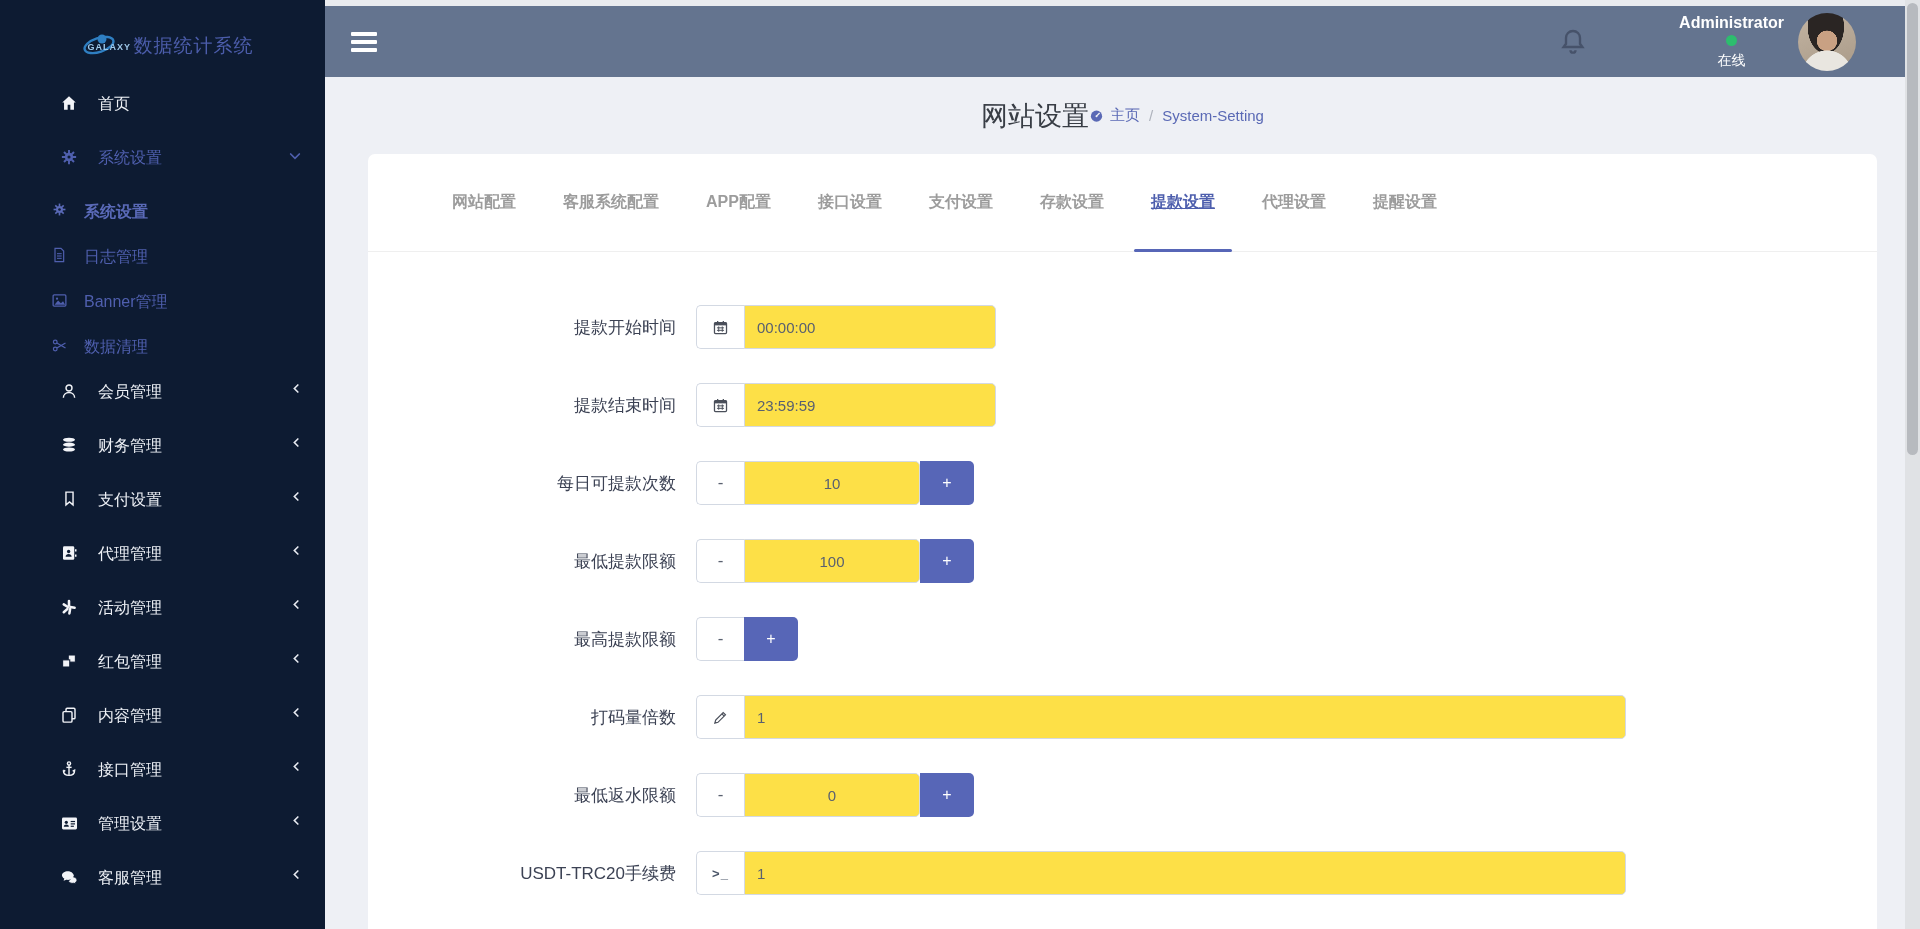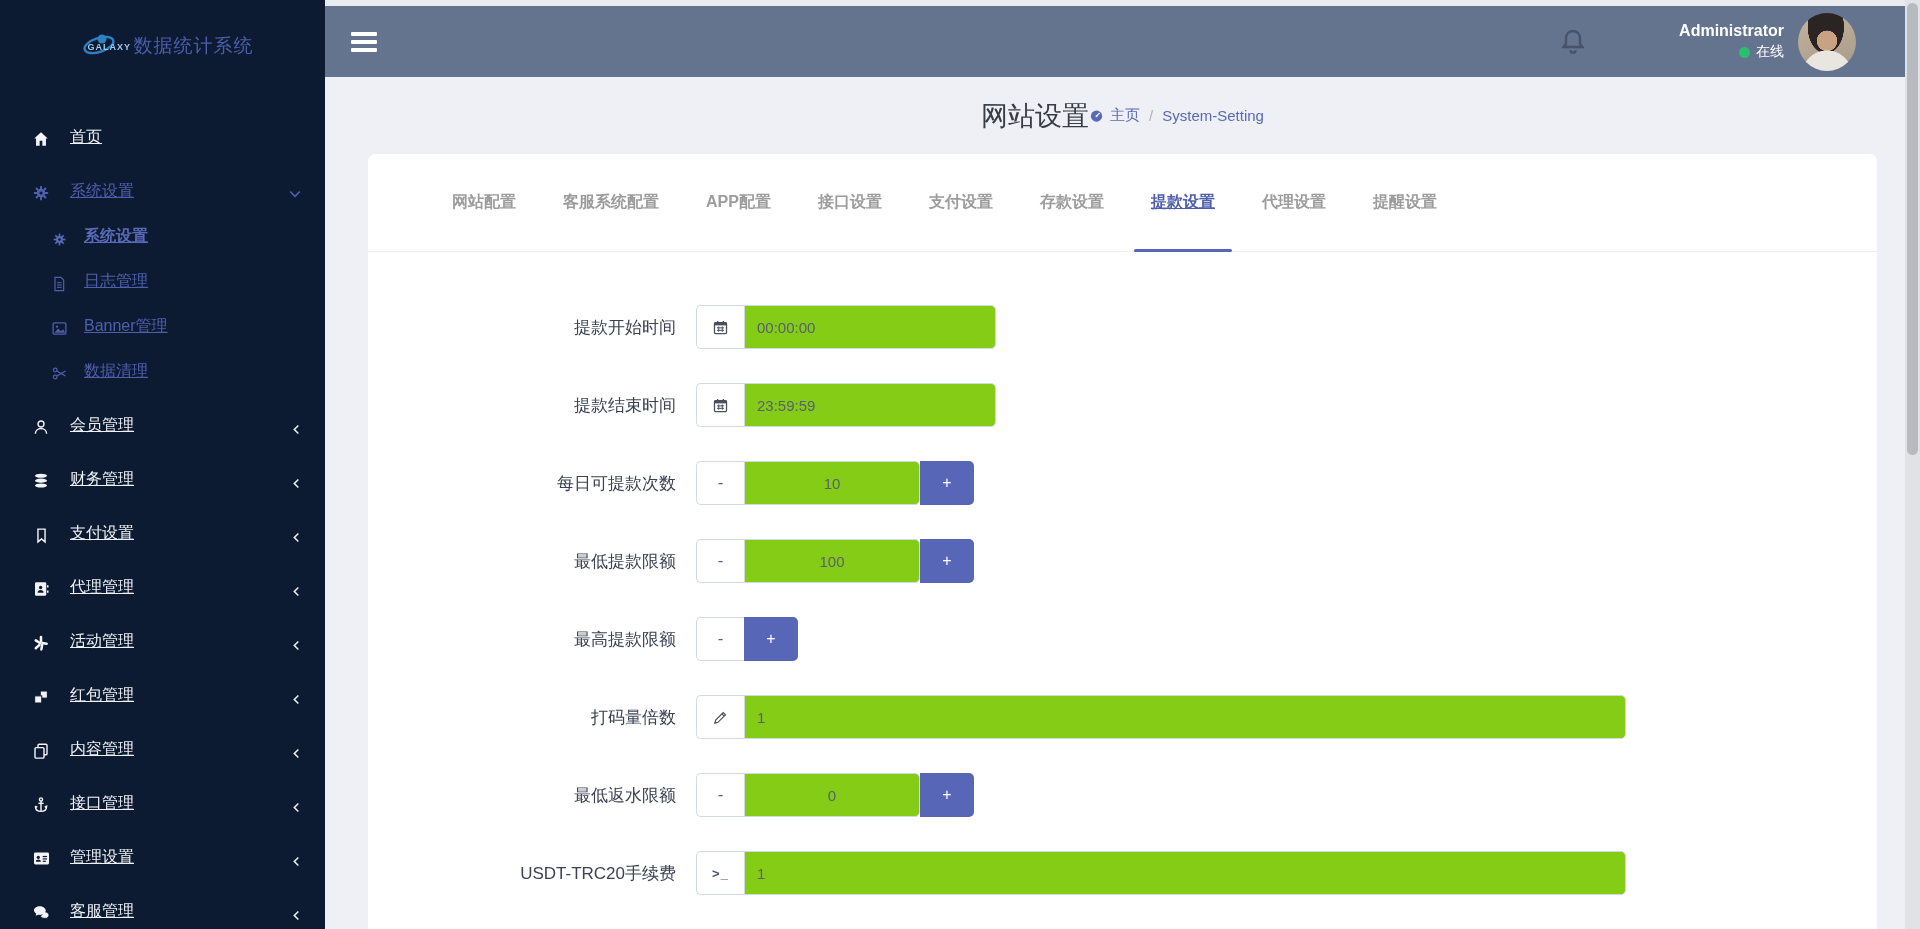--- a/index.html
+++ b/index.html
@@ -7,42 +7,42 @@
     font-family:"Liberation Sans","DejaVu Sans",sans-serif; }
   .app { display:flex; width:1920px; height:929px; background:#eef0f5; }
 
   
   .sidebar { width:325px; height:100%; background:#0d1b32; flex:0 0 325px; position:relative; z-index:3; }
   .brand { height:92px; display:flex; align-items:center; justify-content:center; gap:10px; }
   .brand .logo-art { position:relative; width:52px; height:34px; }
   .brand .logo-text { position:absolute; left:16px; top:13px; font-size:9px; letter-spacing:1px; color:#9fc9ea; font-weight:700; }
   .brand-title { color:#4c5dab; font-size:19px; letter-spacing:1px; }
   nav { padding-top:2px; }
-  .nav-item { display:flex; align-items:flex-end; height:54px; padding:0 22px 0 28px; color:#eef1f6; font-size:16px; cursor:pointer;text-decoration:underline; }
+  .nav-item { display:flex; align-items:flex-start; height:54px; padding:0 22px 0 56px; color:#eef1f6; font-size:16px; cursor:pointer; }
   .nav-item .ic { width:26px; display:flex; justify-content:center; margin-right:16px; color:#f2f4f8; }
   .nav-item .lbl { flex:1; }
   .nav-item .chev { color:#e8ebf2; display:flex; }
   .nav-item.group { color:#4f5fae; }
   .nav-item.group .ic, .nav-item.group .chev { color:#4f5fae; }
   .submenu .nav-item { height:45px; padding-left:48px; color:#4f5fae; font-size:16px; }
   .submenu .nav-item .ic { color:#4f5fae; width:22px; margin-right:14px; }
   .submenu .nav-item.active { font-weight:700; color:#5a6ab8; }
   .submenu .nav-item.active .ic { color:#5a6ab8; }
 
   
   .right { flex:1; display:flex; flex-direction:column; position:relative; }
   .topstrip { height:6px; background:#e9ebef; }
   .topbar { height:71px; background:#64748f; display:flex; align-items:center; padding:0 64px 0 26px; }
   .hamburger { width:26px; cursor:pointer; display:flex; flex-direction:column; gap:4px; }
   .hamburger span { display:block; height:4px; background:#fff; border-radius:1px; }
   .topbar .spacer { flex:1; }
   .bell { color:#46526a; margin-right:68px; cursor:pointer; display:flex; }
   .userblock { text-align:right; margin-right:14px; color:#fff;margin-left:23px; }
   .username { font-size:16px; font-weight:700; }
-  .online { font-size:14px; display:flex; align-items:center; justify-content:flex-end; gap:6px; margin-top:3px; }
+  .online { font-size:14px; display:flex; align-items:center; justify-content:flex-end; gap:6px; margin-top:3px;flex-direction:column; }
   .dot { width:11px; height:11px; border-radius:50%; background:#2dbd6e; display:inline-block; }
   .avatar { width:58px; height:58px; border-radius:50%; cursor:pointer; flex:0 0 58px;
     background:
       radial-gradient(circle at 50% 108%, #e9e6e0 0 36%, rgba(0,0,0,0) 37%),
       radial-gradient(circle at 50% 48%, #c9a183 0 24%, rgba(0,0,0,0) 25%),
       radial-gradient(ellipse at 48% 24%, #2a2523 0 42%, rgba(0,0,0,0) 43%),
       linear-gradient(160deg,#c3b4a2,#a99a88); }
 
   .content { flex:1; padding:0 43px; overflow:hidden; display:flex; flex-direction:column; }
   .page-head { height:96px; display:flex; align-items:center; justify-content:center; }
@@ -59,21 +59,21 @@
   .tab.active::after { content:""; position:absolute; left:-17px; right:-17px; bottom:-1px; height:3px; background:#5766b7; border-radius:2px; }
 
   .form { padding-top:53px; }
   .frow { display:flex; align-items:center; height:44px; margin-bottom:34px;padding-left:46px; }
   .flabel { width:262px; text-align:right; margin-right:20px; font-size:17px; color:#3c4254; }
   .igroup { display:flex; height:44px; }
   .addon { width:48px; background:#fff; border:1px solid #d3d9e3; border-right:none; border-radius:5px 0 0 5px;
     display:flex; align-items:center; justify-content:center; color:#4a4f5a; }
   .addon.btn { cursor:pointer; color:#5a6170; font-size:17px; }
   .tinput { height:44px; border:1px solid #d3d9e3; border-radius:0 5px 5px 0; font-size:15px; color:#596070;
-    padding:0 12px; outline:none; font-family:inherit; background:#84cc16; }
+    padding:0 12px; outline:none; font-family:inherit; background:#fde047; }
   .tinput.time { width:252px; }
   .tinput.center { width:176px; text-align:center; }
   .tinput.wide { width:882px; }
   .plus-btn { width:54px; background:#5766b7; color:#fff; border:none; border-radius:0 5px 5px 0;
     font-size:16px; cursor:pointer; }
   .term-glyph { font-size:13px; font-weight:700; color:#4a5568; letter-spacing:1px; }
 
   
   .scrollbar { position:absolute; top:0; right:0; width:15px; height:929px; background:#e0e2e5; z-index:5; }
   .scrollbar .thumb { position:absolute; top:3px; left:2px; width:11px; height:452px; background:#b7babf; border-radius:6px; }

